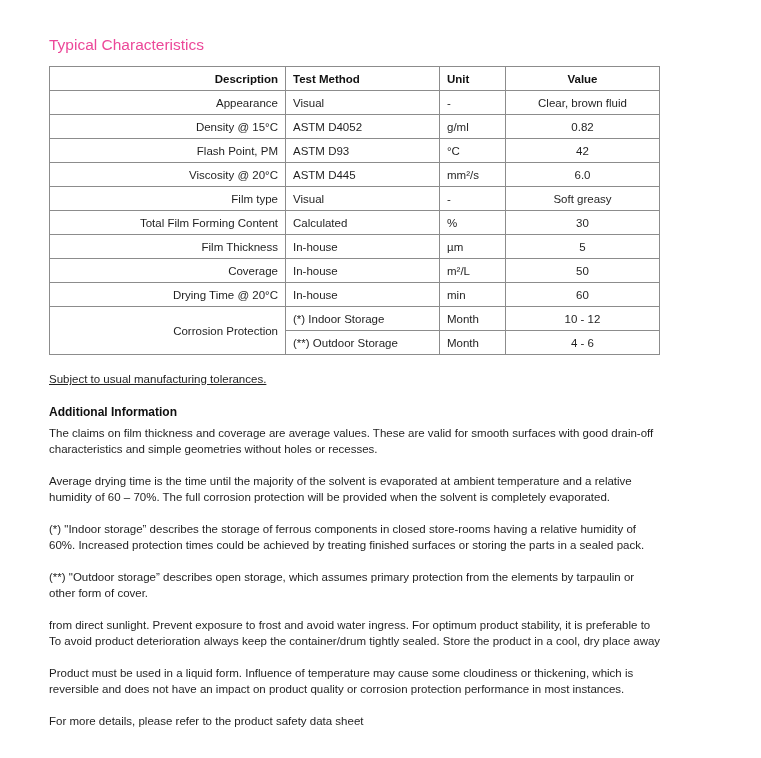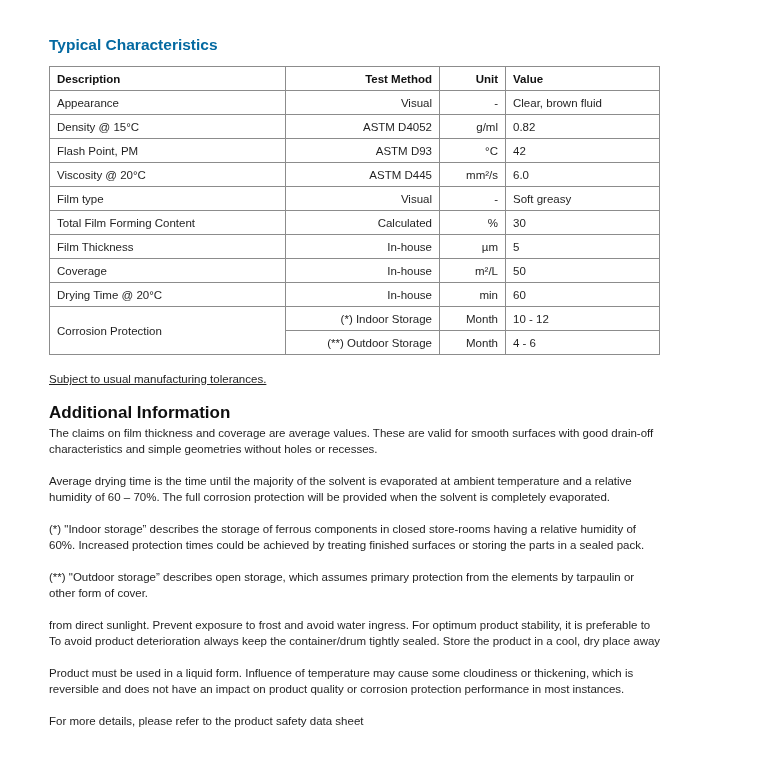--- a/index.html
+++ b/index.html
@@ -13,54 +13,54 @@
     color: #1f1f1f;
   }
   .page {
     box-sizing: border-box;
     width: 761px;
     height: 758px;
     padding: 36px 51px 0 49px;
   }
   .doc-title {
     font-size: 15.5px;
-    font-weight: bold;
-    color: #0369a1;
+    font-weight: normal;
+    color: #ec4899;
     line-height: 18px;
     margin: 0 0 12px 0;
   }
   table.char-table {
     border-collapse: collapse;
     table-layout: fixed;
     width: 610px;
   }
   .char-table th, .char-table td {
     border: 1px solid #8c8c8c;
     font-size: 11.5px;
     height: 23px;
     padding: 0 7px;
     overflow: hidden;
     white-space: nowrap;
     color: #1f1f1f;
     font-weight: normal;
     vertical-align: middle;
   }
   .char-table th { font-weight: bold; color: #111111; }
-  .al { text-align: left; }
-  .ac { text-align: right; }
-  .ar { text-align: left; }
+  .al { text-align: right; }
+  .ac { text-align: left; }
+  .ar { text-align: center; }
   .merged-cell { vertical-align: top; padding-top: 5px; margin-left: 16px; }
   .note {
     font-size: 11.5px;
     line-height: 16px;
     margin: 16px 0 16px 0;
     text-decoration: underline;
   }
   .section-heading {
-    font-size: 17px;
+    font-size: 12px;
     font-weight: bold;
     color: #0f0f0f;
     line-height: 19px;
     margin: 0 0 3px 0;
   }
   .section-heading.tight { margin-top: -6px; }
   .para {
     font-size: 11.5px;
     line-height: 16px;
     margin: 0 0 16px 0;

